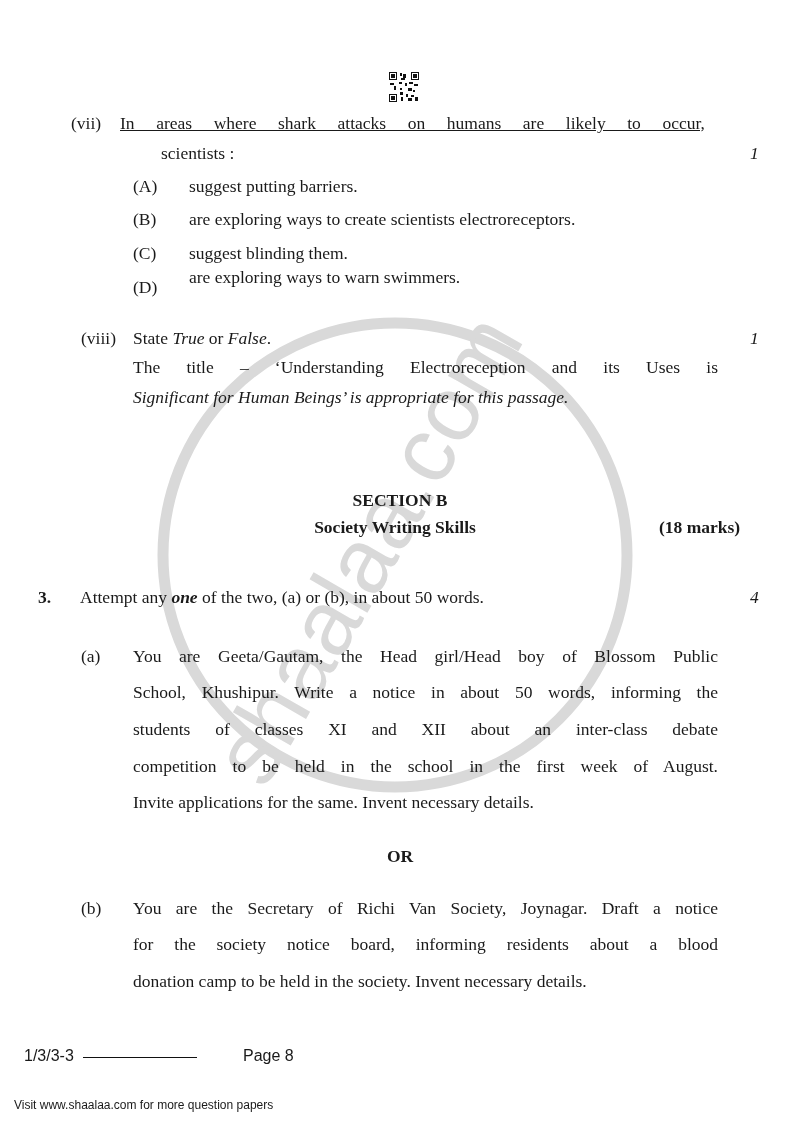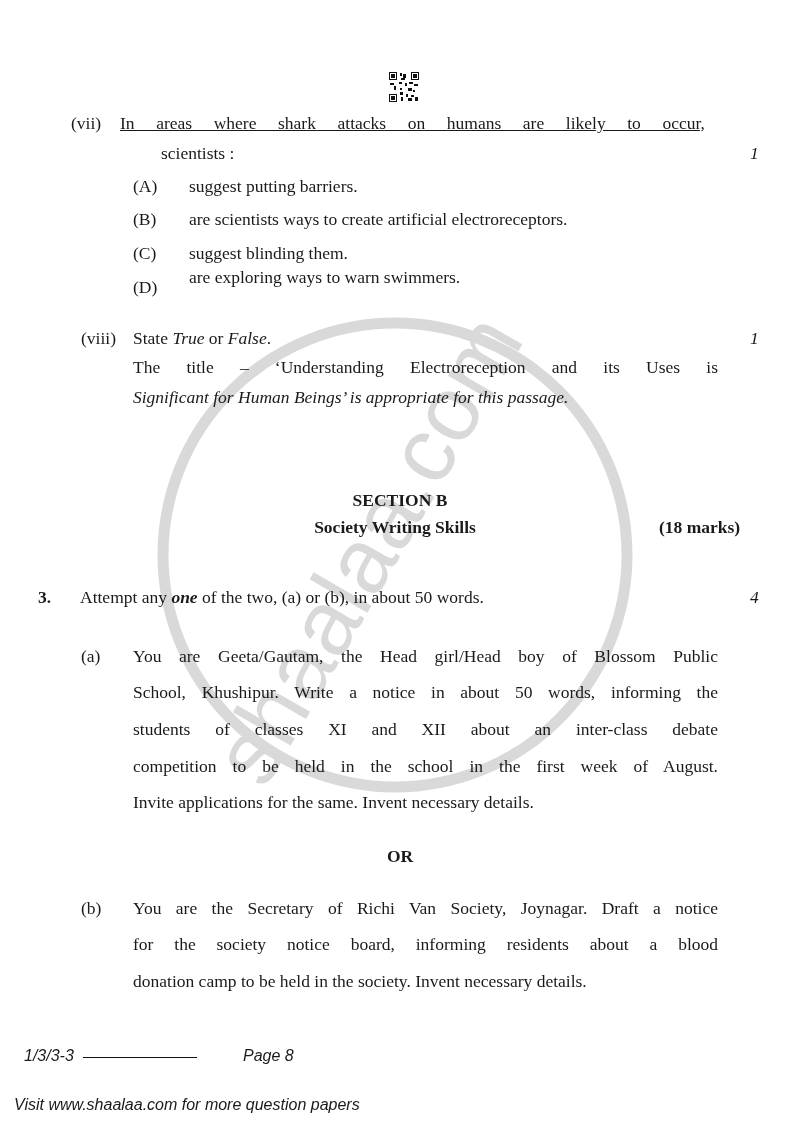--- a/index.html
+++ b/index.html
@@ -5,21 +5,21 @@
   html, body { margin: 0; padding: 0; background: #ffffff; }
   body { width: 800px; height: 1131px; position: relative; overflow: hidden;
          font-family: "Liberation Serif", "DejaVu Serif", serif; color: #1a1a1a; }
   .abs { position: absolute; }
   .txt { font-size: 17.5px; line-height: 22px; white-space: nowrap; }
   .just { text-align: justify; text-align-last: justify; white-space: normal; }
   .qr { left: 389px; top: 72px; width: 30px; height: 30px; }
   .watermark { left: 155px; top: 315px; width: 480px; height: 480px; pointer-events: none; }
   .bold { font-weight: bold; }
   .ital { font-style: italic; }
-  .footer-sans { font-family: "Liberation Sans", "DejaVu Sans", sans-serif; font-style: italic; }
+  .footer-sans { font-family: "Liberation Sans", "DejaVu Sans", sans-serif; }
   .rule { height: 0; border-top: 1.6px solid #111; }
 </style>
 </head>
 <body>
 
 <svg class="abs watermark" viewBox="0 0 480 480">
   <ellipse cx="240" cy="240" rx="232" ry="232" fill="none" stroke="#d9d9d9" stroke-width="11"></ellipse>
   <text x="240" y="250" fill="#d9d9d9" font-family="Liberation Sans, sans-serif" font-size="92" text-anchor="middle" transform="rotate(-60 240 250)">shaalaa.com</text>
 </svg>
 
@@ -54,21 +54,21 @@
 </svg>
 
 <div class="abs txt" style="left:71px; top:112px;">(vii)</div>
 <div class="abs txt just" style="left:120px; top:112px; width:585px;text-decoration:underline;">In areas where shark attacks on humans are likely to occur,</div>
 <div class="abs txt" style="left:133px; top:142px;margin-left:28px;">scientists :</div>
 <div class="abs txt ital" style="left:750px; top:142px;">1</div>
 
 <div class="abs txt" style="left:133px; top:175px;">(A)</div>
 <div class="abs txt" style="left:189px; top:175px;">suggest putting barriers.</div>
 <div class="abs txt" style="left:133px; top:208px;">(B)</div>
-<div class="abs txt" style="left:189px; top:208px;">are scientists ways to create artificial electroreceptors.</div>
+<div class="abs txt" style="left:189px; top:208px;">are exploring ways to create scientists electroreceptors.</div>
 <div class="abs txt" style="left:133px; top:242px;">(C)</div>
 <div class="abs txt" style="left:189px; top:242px;">suggest blinding them.</div>
 <div class="abs txt" style="left:133px; top:276px;">(D)</div>
 <div class="abs txt" style="left:189px; top:266px;">are exploring ways to warn swimmers.</div>
 
 <div class="abs txt" style="left:81px; top:327px;">(viii)</div>
 <div class="abs txt" style="left:133px; top:327px;"><span>State </span><span class="ital">True</span><span> or </span><span class="ital">False</span><span>.</span></div>
 <div class="abs txt ital" style="left:750px; top:327px;">1</div>
 <div class="abs txt just" style="left:133px; top:356px; width:585px;">The title – ‘Understanding Electroreception and its Uses is</div>
 <div class="abs txt" style="left:133px; top:386px;font-style:italic;">Significant for Human Beings’ is appropriate for this passage.</div>
@@ -91,13 +91,13 @@
 <div class="abs txt bold" style="left:0; width:800px; top:845px; text-align:center;">OR</div>
 
 <div class="abs txt" style="left:81px; top:897px;">(b)</div>
 <div class="abs txt just" style="left:133px; top:897px; width:585px;">You are the Secretary of Richi Van Society, Joynagar. Draft a notice</div>
 <div class="abs txt just" style="left:133px; top:933px; width:585px;">for the society notice board, informing residents about a blood</div>
 <div class="abs txt" style="left:133px; top:970px; width:585px;">donation camp to be held in the society. Invent necessary details.</div>
 
 <div class="abs txt footer-sans" style="left:24px; top:1045px; font-size:16px;">1/3/3-3</div>
 <div class="abs rule" style="left:83px; top:1057px; width:114px;"></div>
 <div class="abs txt footer-sans" style="left:243px; top:1045px; font-size:16px;">Page 8</div>
-<div class="abs txt footer-sans" style="left:14px; top:1094px; font-size:16px;">Visit www.shaalaa.com for more question papers</div>
+<div class="abs txt footer-sans" style="left:14px; top:1094px; font-size:12px;">Visit www.shaalaa.com for more question papers</div>
 
 </body></html>

